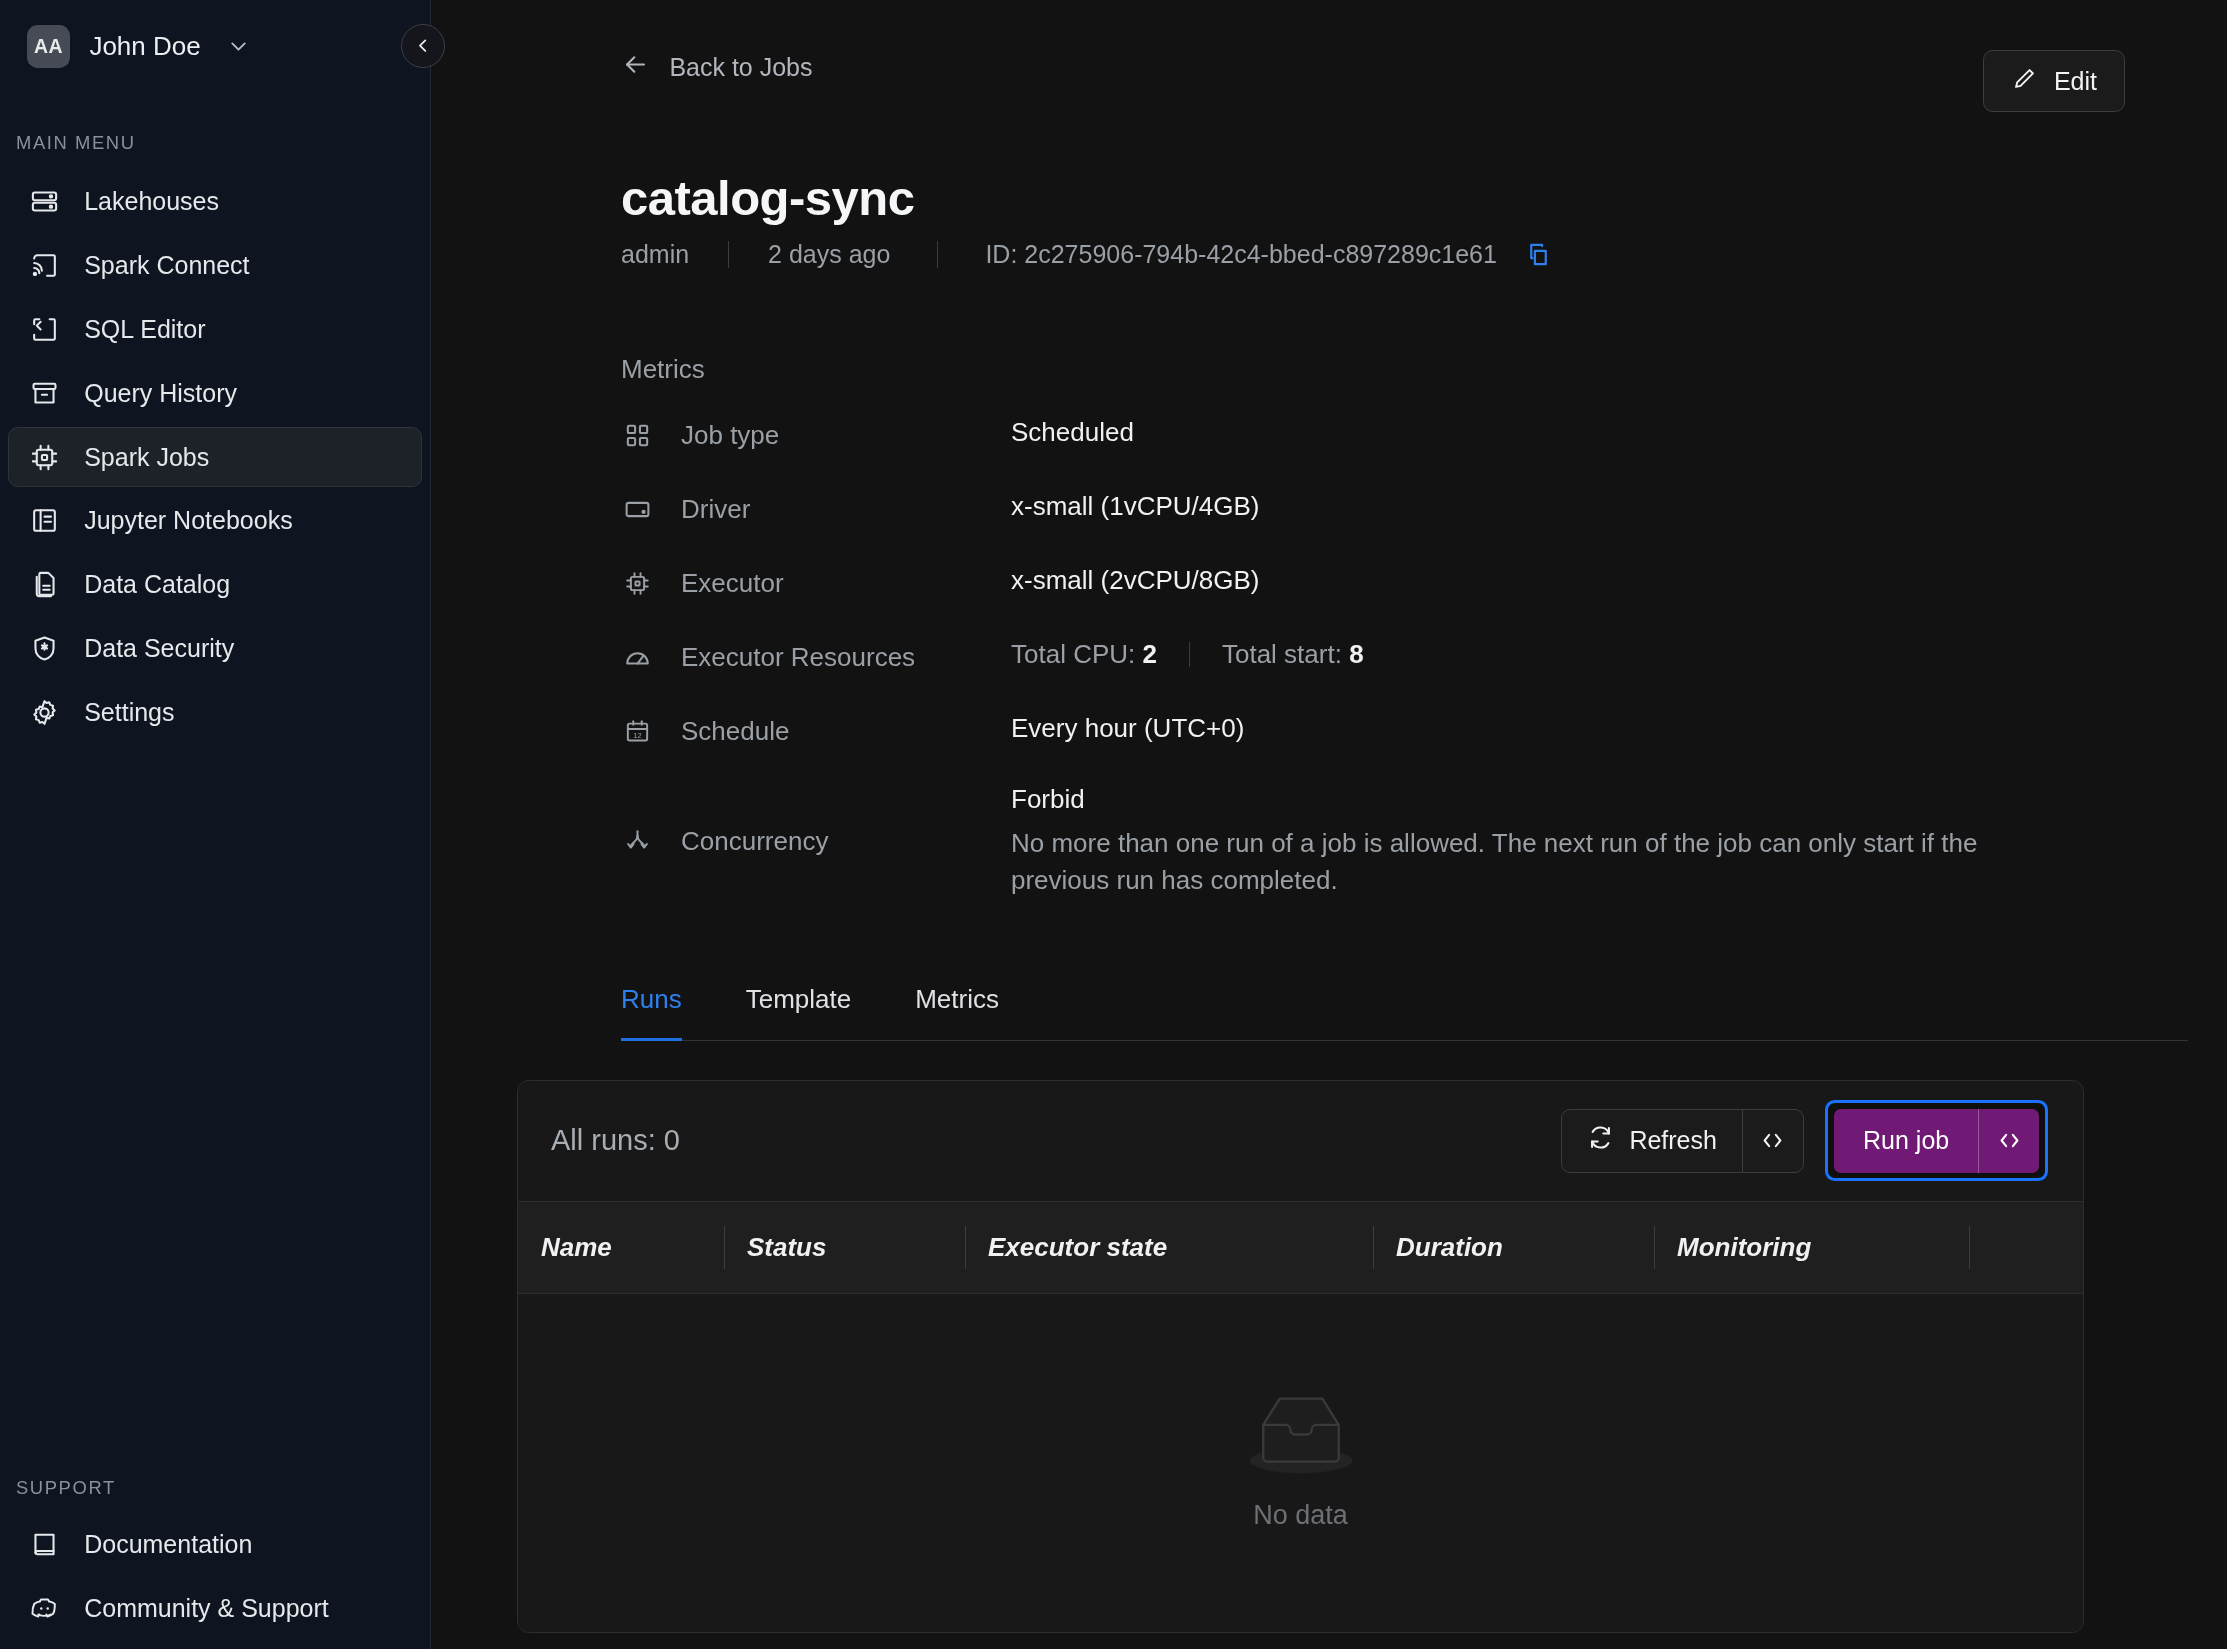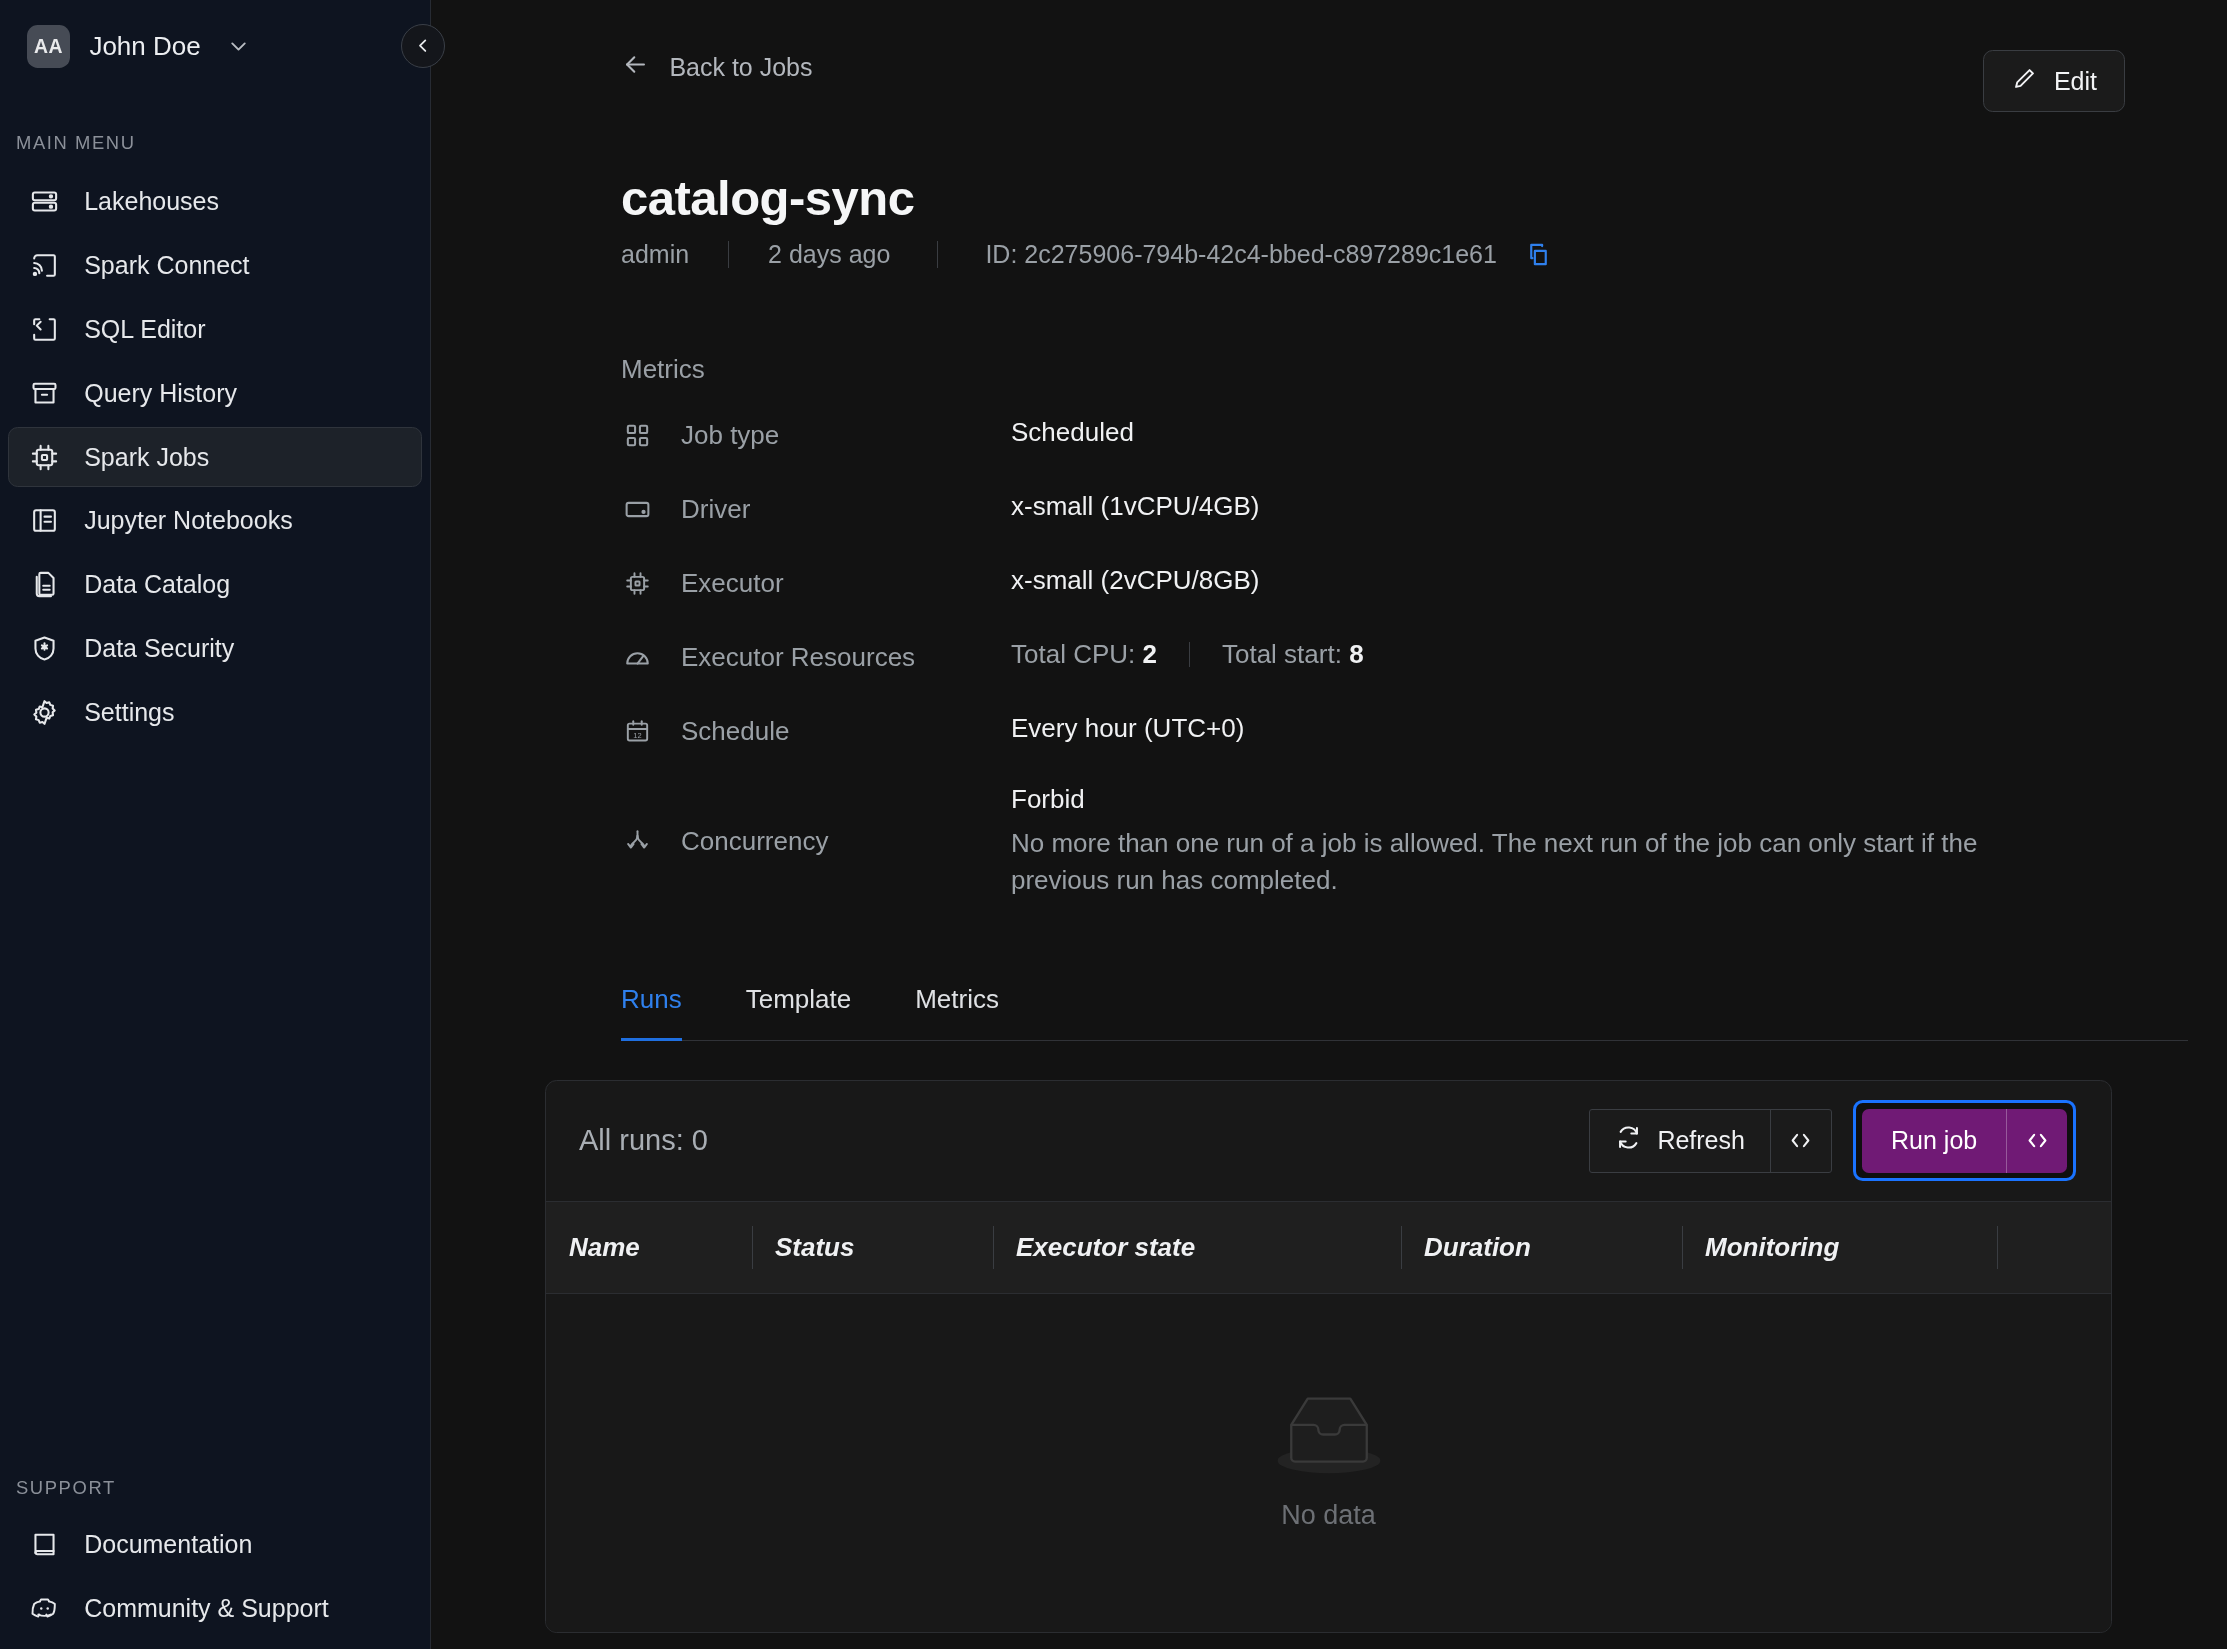--- a/index.html
+++ b/index.html
@@ -107,31 +107,31 @@
   
   .tabs { margin: 83px 0 0 190px; width: 1567px; border-bottom: 1px solid #303237; display: flex; gap: 0; }
   .tab {
     font-size: 26px; color: #dfe1e4; padding: 0 0 23px 0; margin-right: 64px;
     border-bottom: 3.9px solid transparent; position: relative; top: 1px;
   }
   .tab.active { color: #2f80ed; border-bottom-color: #1f6fe0; }
 
   
   .card {
-    margin: 39px 0 0 114px; width: 1567px; height: 553px;
+    margin: 39px 0 0 86px; width: 1567px; height: 553px;
     background: #181818; border: 1px solid #2b2d31; border-radius: 11.6px;
     overflow: hidden; display: flex; flex-direction: column;
   }
   .card-head {
     height: 120px; display: flex; align-items: center; justify-content: space-between;
     padding: 0 35px 0 33px;
   }
   .all-runs { color: #a9aeb4; font-size: 29px; }
   .head-actions { display: flex; align-items: center; gap: 21.3px; }
-  .split-btn { display: flex; align-items: stretch; height: 64px; border: 1px solid #3a3d42; border-radius: 3px; overflow: hidden; background: #1b1b1b; }
+  .split-btn { display: flex; align-items: stretch; height: 64px; border: 1px solid #3a3d42; border-radius: 9px; overflow: hidden; background: #1b1b1b; }
   .split-main { display: flex; align-items: center; gap: 15.5px; padding: 0 25px; color: #f0f1f3; font-size: 25px; }
   .split-div { width: 1px; background: #3a3d42; }
   .split-code { display: flex; align-items: center; justify-content: center; width: 60px; color: #f0f1f3; }
   .run-wrap { padding: 5.8px; border: 3.9px solid #1a73ff; border-radius: 9.7px; background: #0f0f0f; }
   .split-btn.primary { border: none; background: #701a75; border-radius: 6.8px; }
   .split-btn.primary .split-main { color: #fff; font-weight: 500; padding: 0 29px; }
   .split-btn.primary .split-div { background: rgba(255,255,255,.28); }
   .split-btn.primary .split-code { color: #fff; }
 
   .thead { height: 93px; background: #1f1f1f; border-top: 1px solid #2b2d31; border-bottom: 1px solid #2b2d31; display: flex; align-items: center; }

